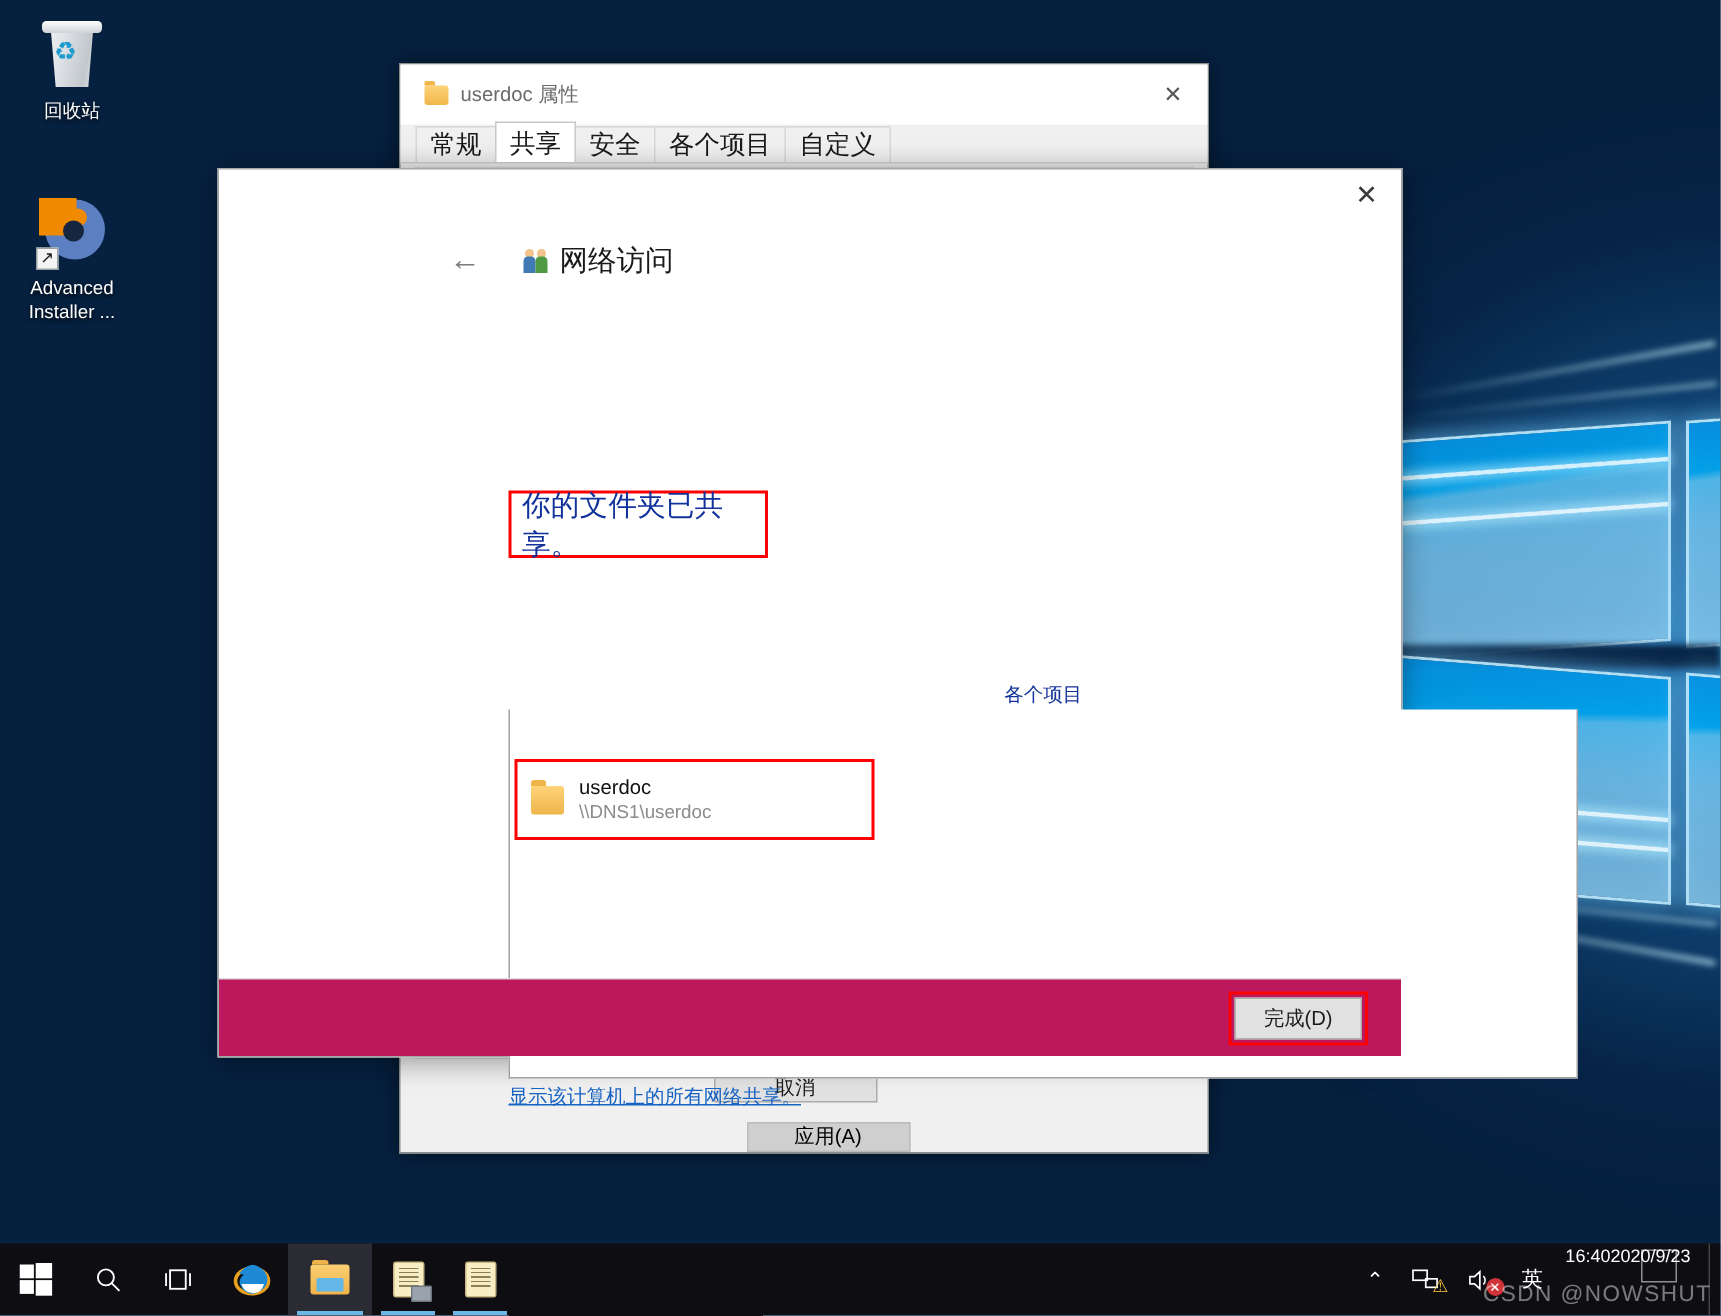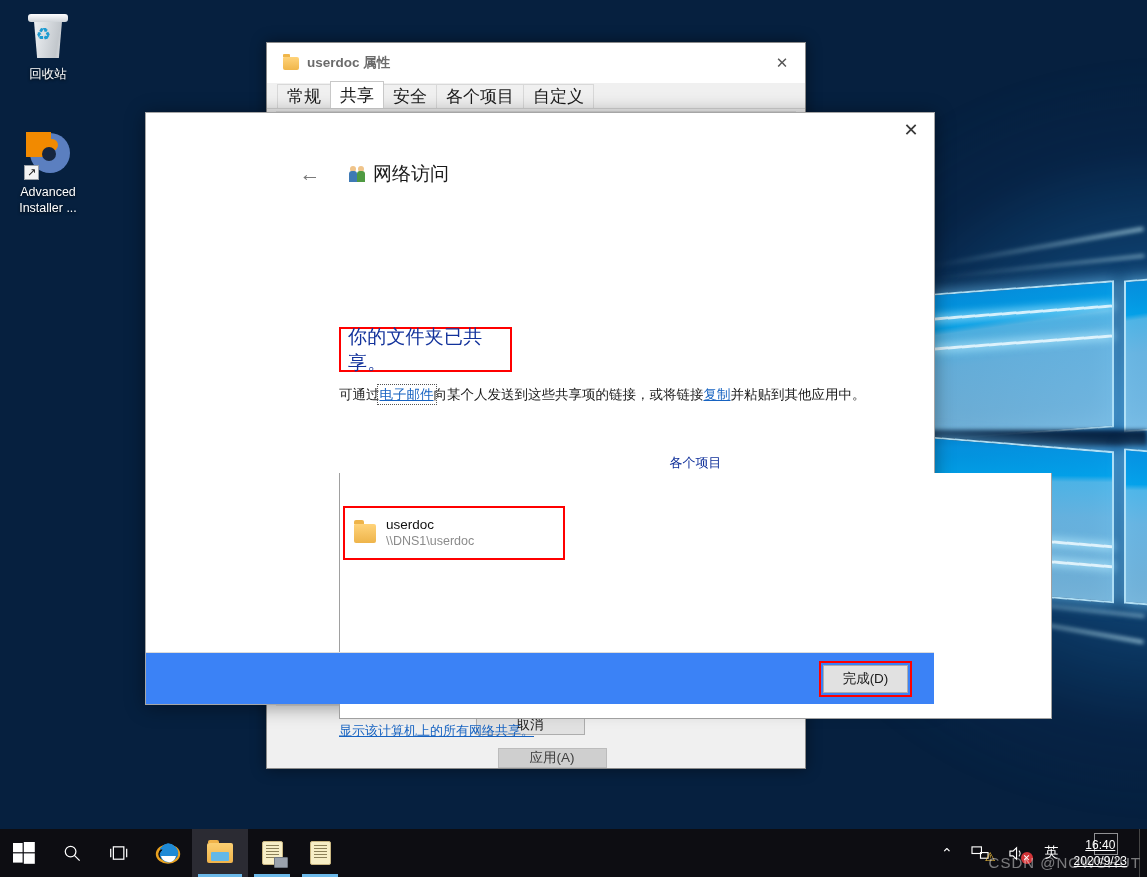--- a/index.html
+++ b/index.html
@@ -163,21 +163,21 @@
     width: 16px; height: 13px; margin-left: 16px; margin-right: 8px;
     background: linear-gradient(180deg,#ffd37a,#f0b64a);
     border-radius: 1px 2px 2px 2px;
     position: relative;
   }
   #props-folder-icon::before {
     content:""; position:absolute; left:0; top:-3px; width:7px;height:3px;
     background:#f0b64a; border-radius:1px 1px 0 0;
   }
   #props-title-text {
-    font-size: 13.5px; color: #6b6b6b; font-weight: bold;
+    font-size: 13.5px; color: #6b6b6b;
   }
   #props-close {
     position: absolute; right: 0; top: 0;
     width: 46px; height: 40px;
     display: flex; align-items: center; justify-content: center;
     color: #555; font-size: 15px;
     cursor: default;
   }
   #props-tabstrip {
     height: 26px;
@@ -220,21 +220,21 @@
   }
   .win-button {
     min-width: 109px; height: 31px;
     background: #e1e1e1;
     border: 1px solid #adadad;
     font-size: 13.5px; color: #1a1a1a;
     display: flex; align-items: center; justify-content: center;
     cursor: default;
     font-family: "Liberation Sans", sans-serif;
   }
-  .win-button.disabled { color: #404040; background: #cfcfcf; border-color: #bcbcbc; margin-left: 44px; }
+  .win-button.disabled { color: #000000; background: #cfcfcf; border-color: #bcbcbc; margin-left: 44px; }
 
   
   #netshare-dialog {
     position: absolute;
     left: 145px; top: 112px;
     width: 790px; height: 593px;
     background: #ffffff;
     border: 1px solid #a6a6a6;
     box-shadow: 0 2px 18px rgba(0,0,0,0.40);
   }
@@ -313,21 +313,21 @@
     position: absolute; left: 0; right: 0; top: 19px; bottom: 0;
     border: 1px solid #a0a0a0;
     border-top: none;
     background: #ffffff;
   }
   #gb-body::before {
     content: ""; position: absolute; left: 0; top: 0; width: 1px; height: 100%;
   }
   #share-item-box {
     position: absolute; left: 3px; top: 33px;
-    width: 222px; height: 54px;
+    width: 240px; height: 54px;
     border: 2px solid #ff0000;
     display: flex; align-items: center;
   }
   #share-folder-icon {
     width: 22px; height: 19px; margin-left: 9px; margin-right: 10px;
     background: linear-gradient(180deg,#ffd37a,#eeb44a);
     border-radius: 1px 2px 2px 2px;
     position: relative; flex: none;
   }
   #share-folder-icon::before {
@@ -337,21 +337,21 @@
   #share-name { font-size: 13.5px; color: #111; line-height: 17px; }
   #share-path { font-size: 12.5px; color: #8b8b8b; line-height: 17px; }
 
   #all-shares-link {
     position: absolute; left: 193px; top: 609px;
     font-size: 13px;
   }
   #dlg-footer {
     position: absolute; left: 0; right: 0; bottom: 0;
     height: 52px;
-    background: #3b82f6;
+    background: #be185d;
     border-top: 1px solid #dcdcdc;
     display: flex; align-items: center; justify-content: flex-end;
     padding-right: 22px;
   }
   #finish-wrap {
     border: 2px solid #ff0000;
     padding: 2px;
   }
   #finish-button {
     min-width: 85px; height: 28px;
@@ -429,22 +429,22 @@
   #tray-volume { position: relative; }
   #tray-volume .x {
     position: absolute; right: 3px; bottom: 13px;
     width: 12px; height: 12px; border-radius: 50%;
     background: #d13438; color: #fff;
     font-size: 9px; line-height: 12px; text-align: center;
   }
   #tray-clock {
     padding: 0 12px 0 6px;
     text-align: center; font-size: 12px; line-height: 16px;
-    display: flex; flex-direction: column; justify-content: center;
-    height: 48px; cursor: default; text-decoration: underline;
+    display: flex; justify-content: center;
+    height: 48px; cursor: default;
   }
   #tray-showdesktop {
     width: 8px; height: 48px; border-left: 1px solid #454545;
   }
   #watermark {
     position: absolute;
     right: 6px; bottom: 6px;
     font-size: 15px; color: rgba(255,255,255,0.45);
     letter-spacing: 1px;
     pointer-events: none;
@@ -534,23 +534,20 @@
         <span class="p1"></span>
           <span class="p2"></span>
       </span>
       <span id="dlg-nav-title">网络访问</span>
     </div>
 
     <div id="dlg-heading-box">
       <span id="dlg-heading">你的文件夹已共享。</span>
     </div>
 
-    <div id="dlg-subtext">
-      <span>可通过</span><span class="link focused">电子邮件</span><span>向某个人发送到这些共享项的链接，或将链接</span><span class="link">复制</span><span>并粘贴到其他应用中。</span>
-    </div>
 
     <div id="groupbox">
       <div id="gb-header">
         <span id="gb-label">各个项目</span>
         <span id="gb-rule"></span>
         <span id="gb-chevron">⌃</span>
       </div>
       <div id="gb-body">
         <div id="share-item-box">
           <span id="share-folder-icon"></span>

